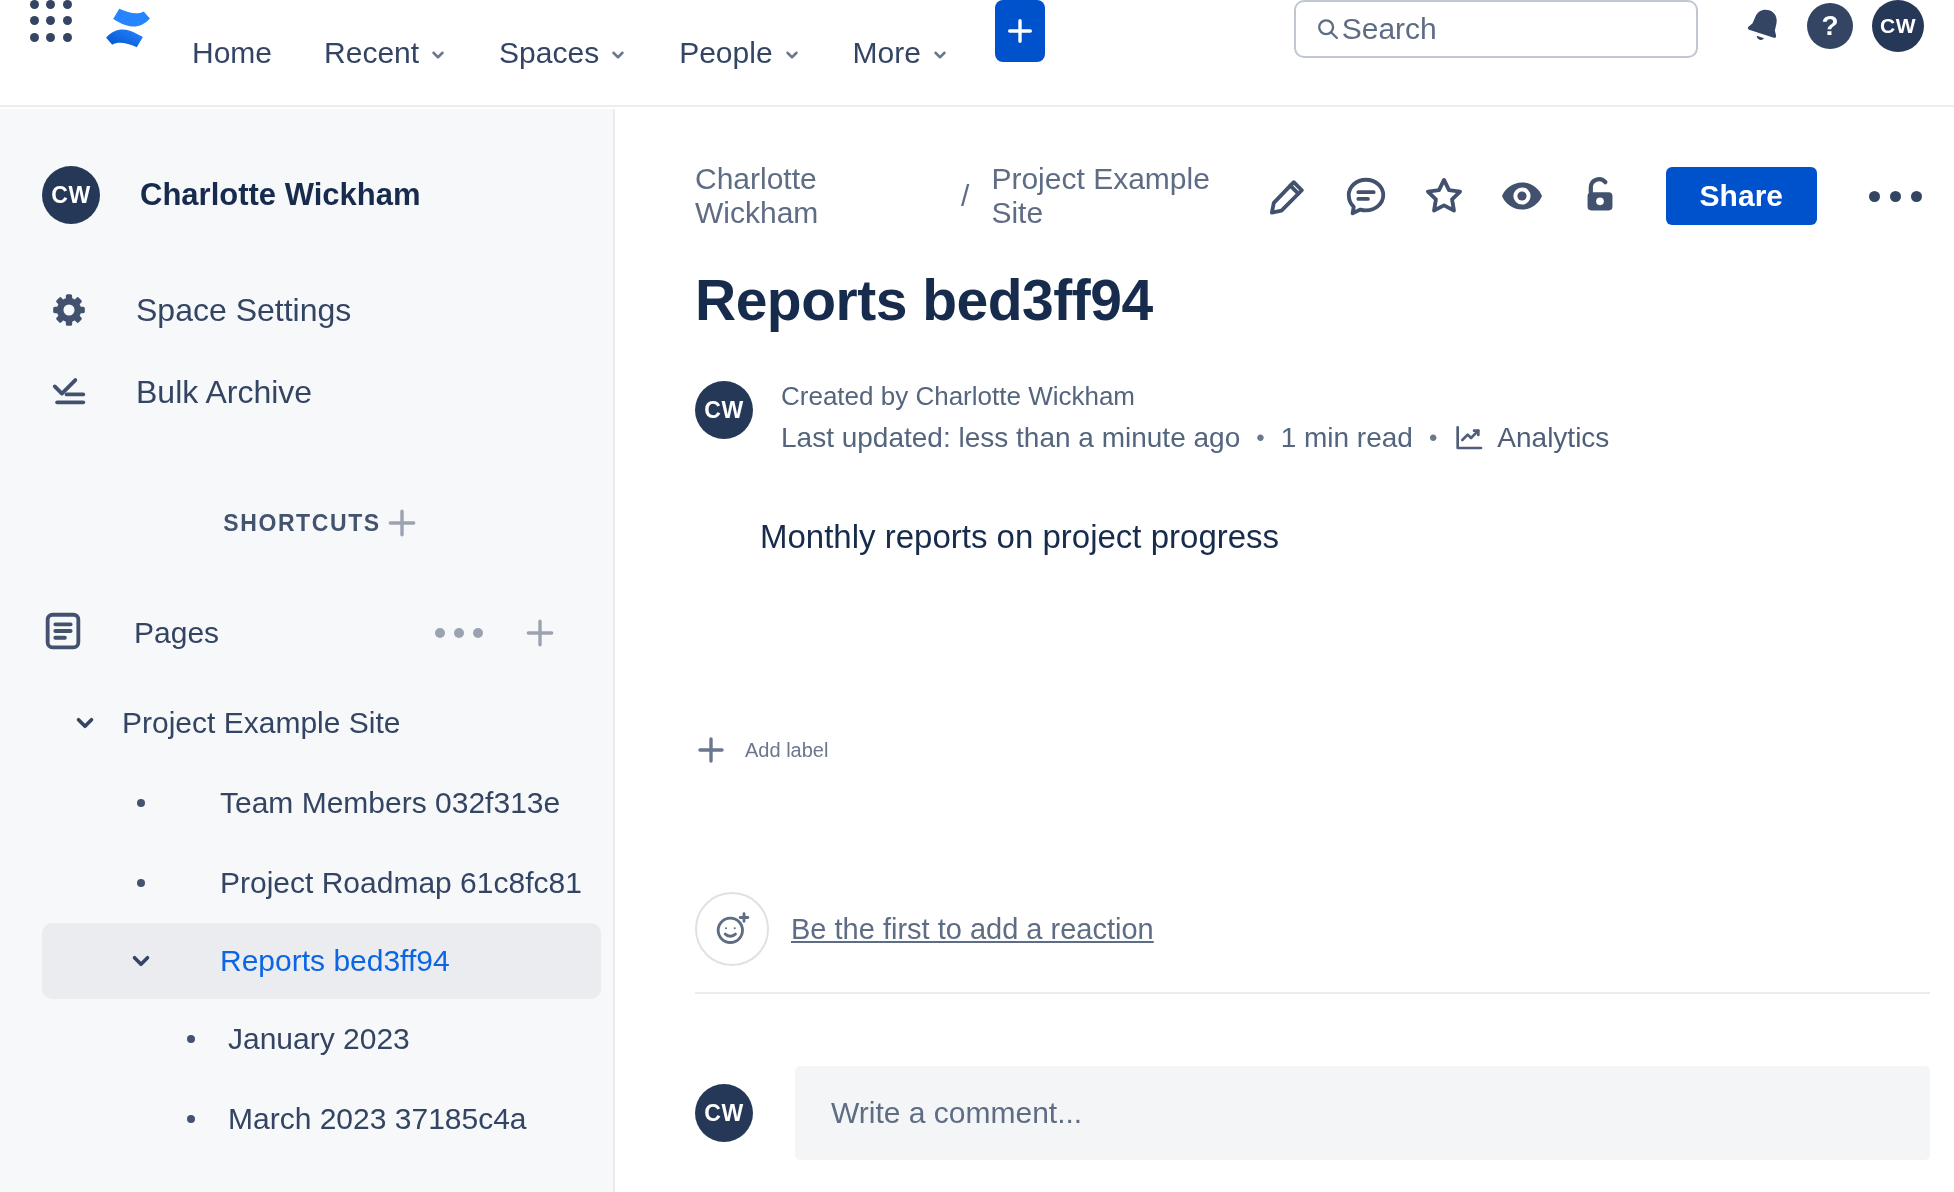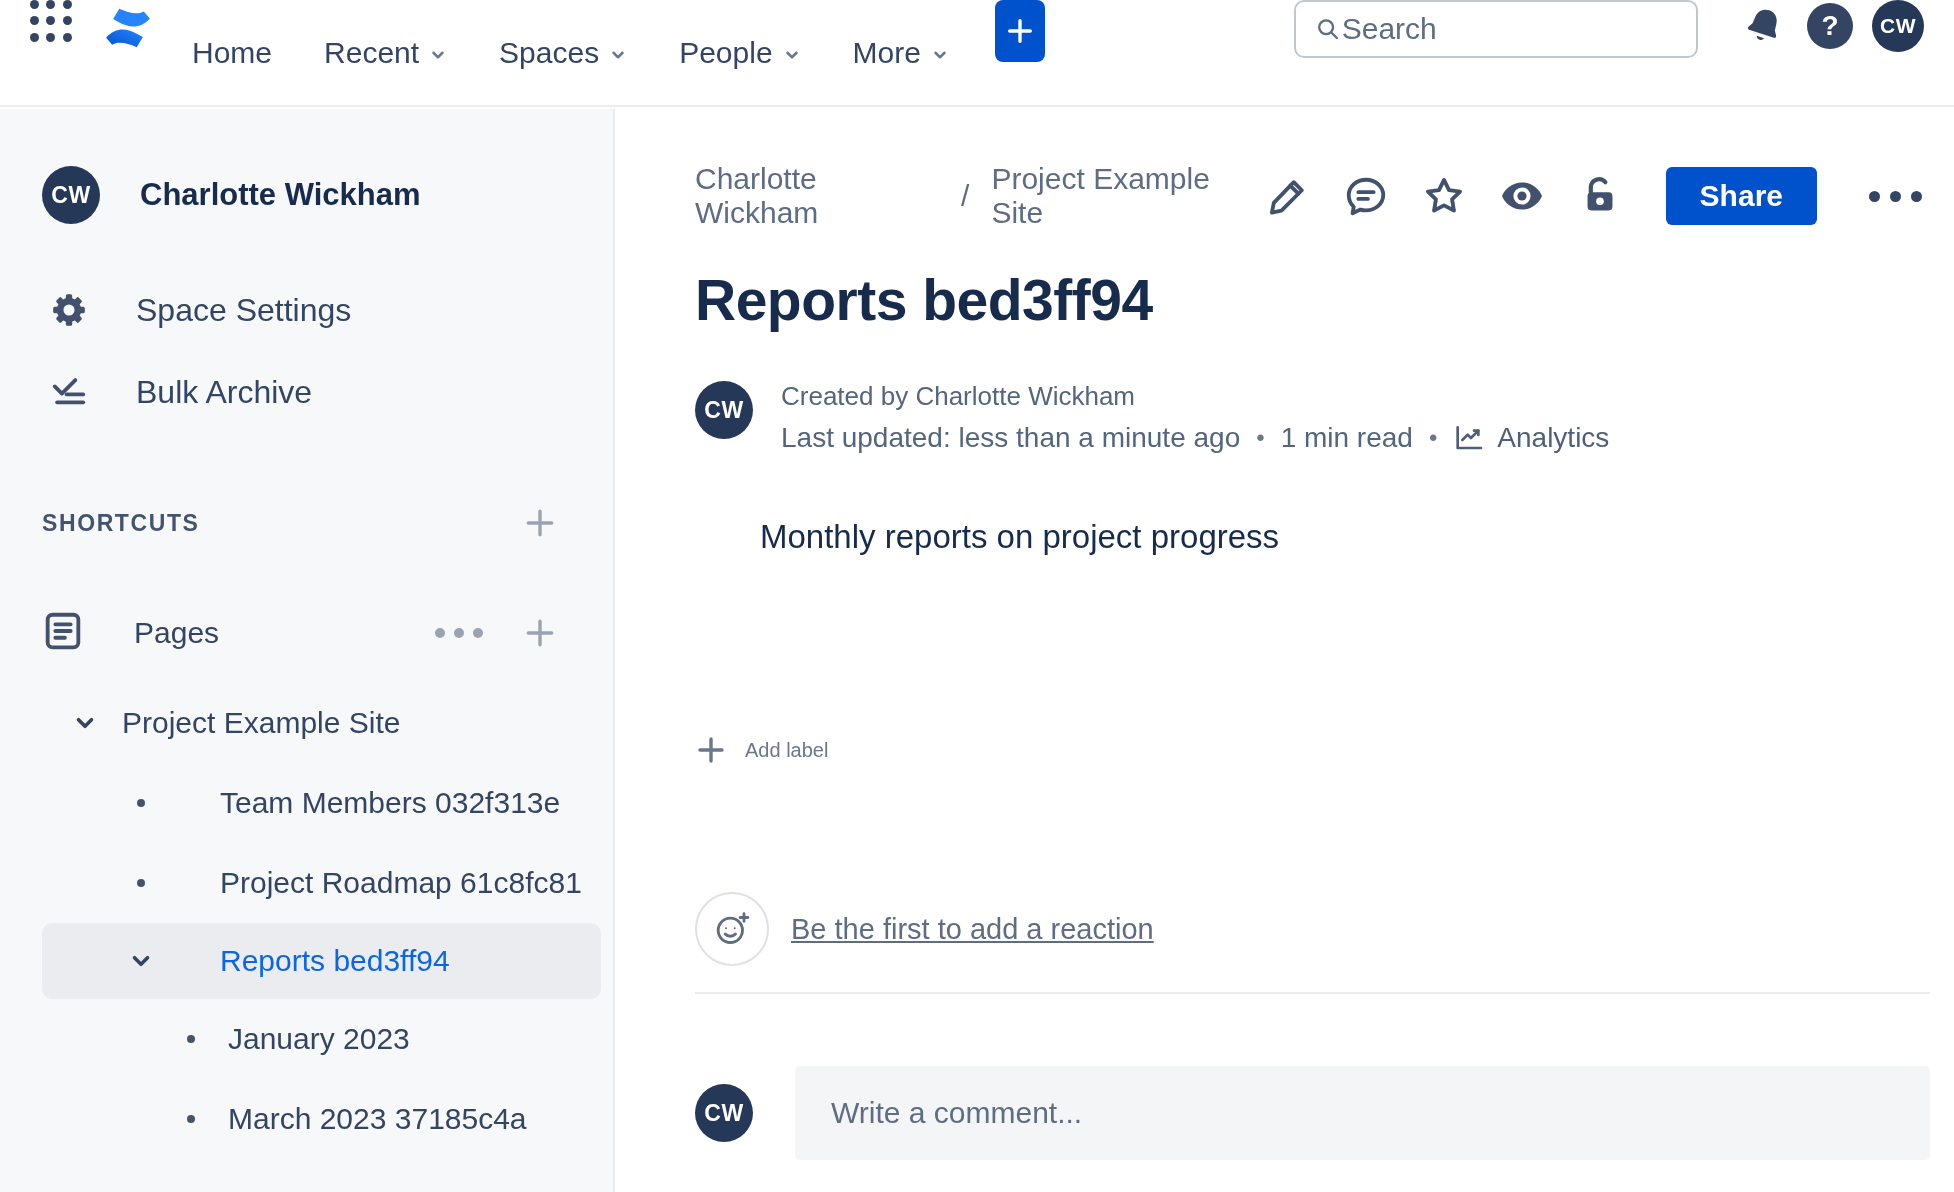--- a/index.html
+++ b/index.html
@@ -36,22 +36,22 @@
   .sidebar { position:absolute; left:0; top:109px; width:615px; height:1083px; background:#F7F8FA;
     border-right:2px solid #E9EBEF; }
   .profile { display:flex; align-items:center; padding:0 0 0 42px; margin-top:55px; height:62px; }
   .avatar.sb { width:58px; height:58px; font-size:23px; }
   .profile-name { font-size:31px; font-weight:700; color:#172B4D; margin-left:40px; }
   .sb-row { display:flex; align-items:center; padding-left:46px; height:58px; cursor:pointer; }
   .sb-row .sb-ic { width:46px; display:flex; justify-content:center; }
   .sb-row .sb-label { font-size:32px; color:#344563; margin-left:44px; }
   .sb-settings { margin-top:55px; }
   .sb-archive { margin-top:24px; }
-  .shortcuts { display:flex; align-items:center; justify-content:space-between;
-    margin-top:80px; padding:0 52px 0 42px; height:44px; }
+  .shortcuts { display:flex; align-items:center; justify-content:center;
+    margin-top:80px; padding:0 52px 0 42px; height:44px;margin-left:43px; }
   .shortcuts-h { font-size:23px; font-weight:700; letter-spacing:1.6px; color:#44546F; }
   .icon-btn { background:none; border:none; cursor:pointer; display:flex; align-items:center;
     justify-content:center; padding:4px; }
   .pages-row { display:flex; align-items:center; margin-top:56px; padding:0 52px 0 40px; height:64px; }
   .pages-label { font-size:30px; color:#344563; margin-left:48px; flex:1; cursor:pointer; }
   .dots { display:flex; gap:9px; margin-right:30px; cursor:pointer; padding:6px; }
   .dots span { width:10px; height:10px; border-radius:50%; background:#9BA3B1; }
   .tree { margin-top:18px; }
   .tree-row { display:flex; align-items:center; height:80px; margin:0 12px 0 42px;
     border-radius:10px; cursor:pointer; font-size:30px; color:#344563; }

